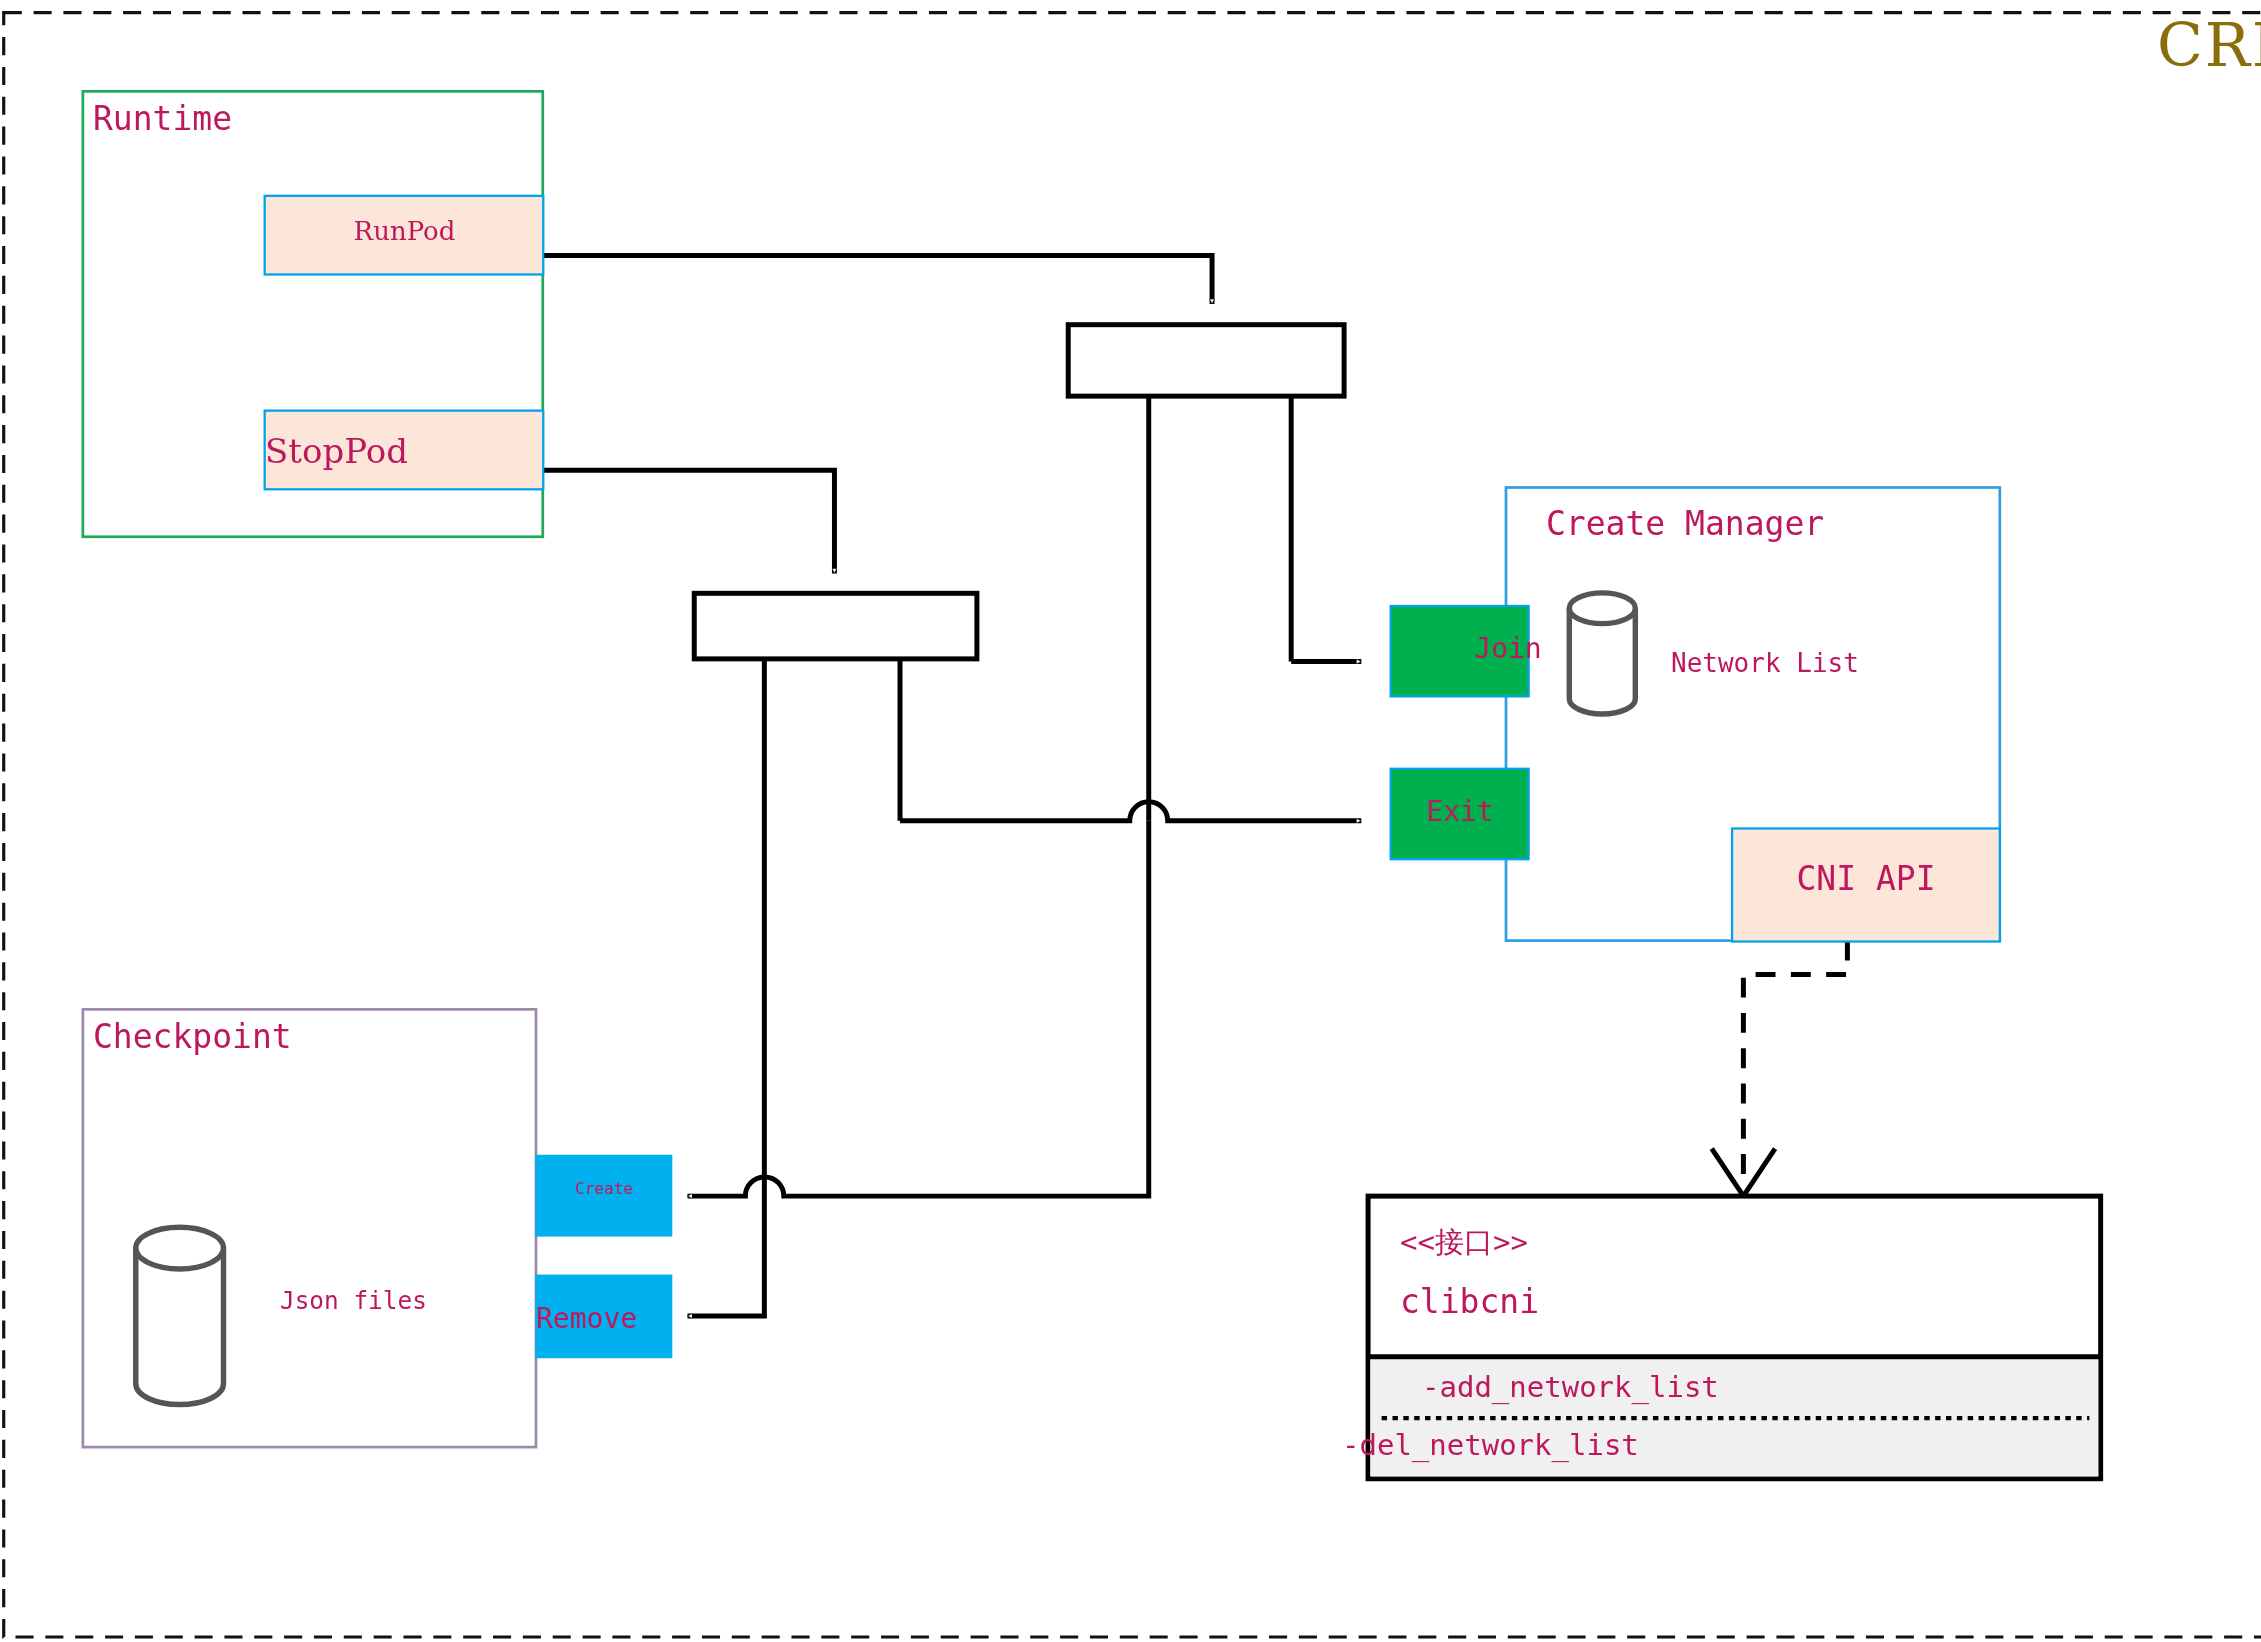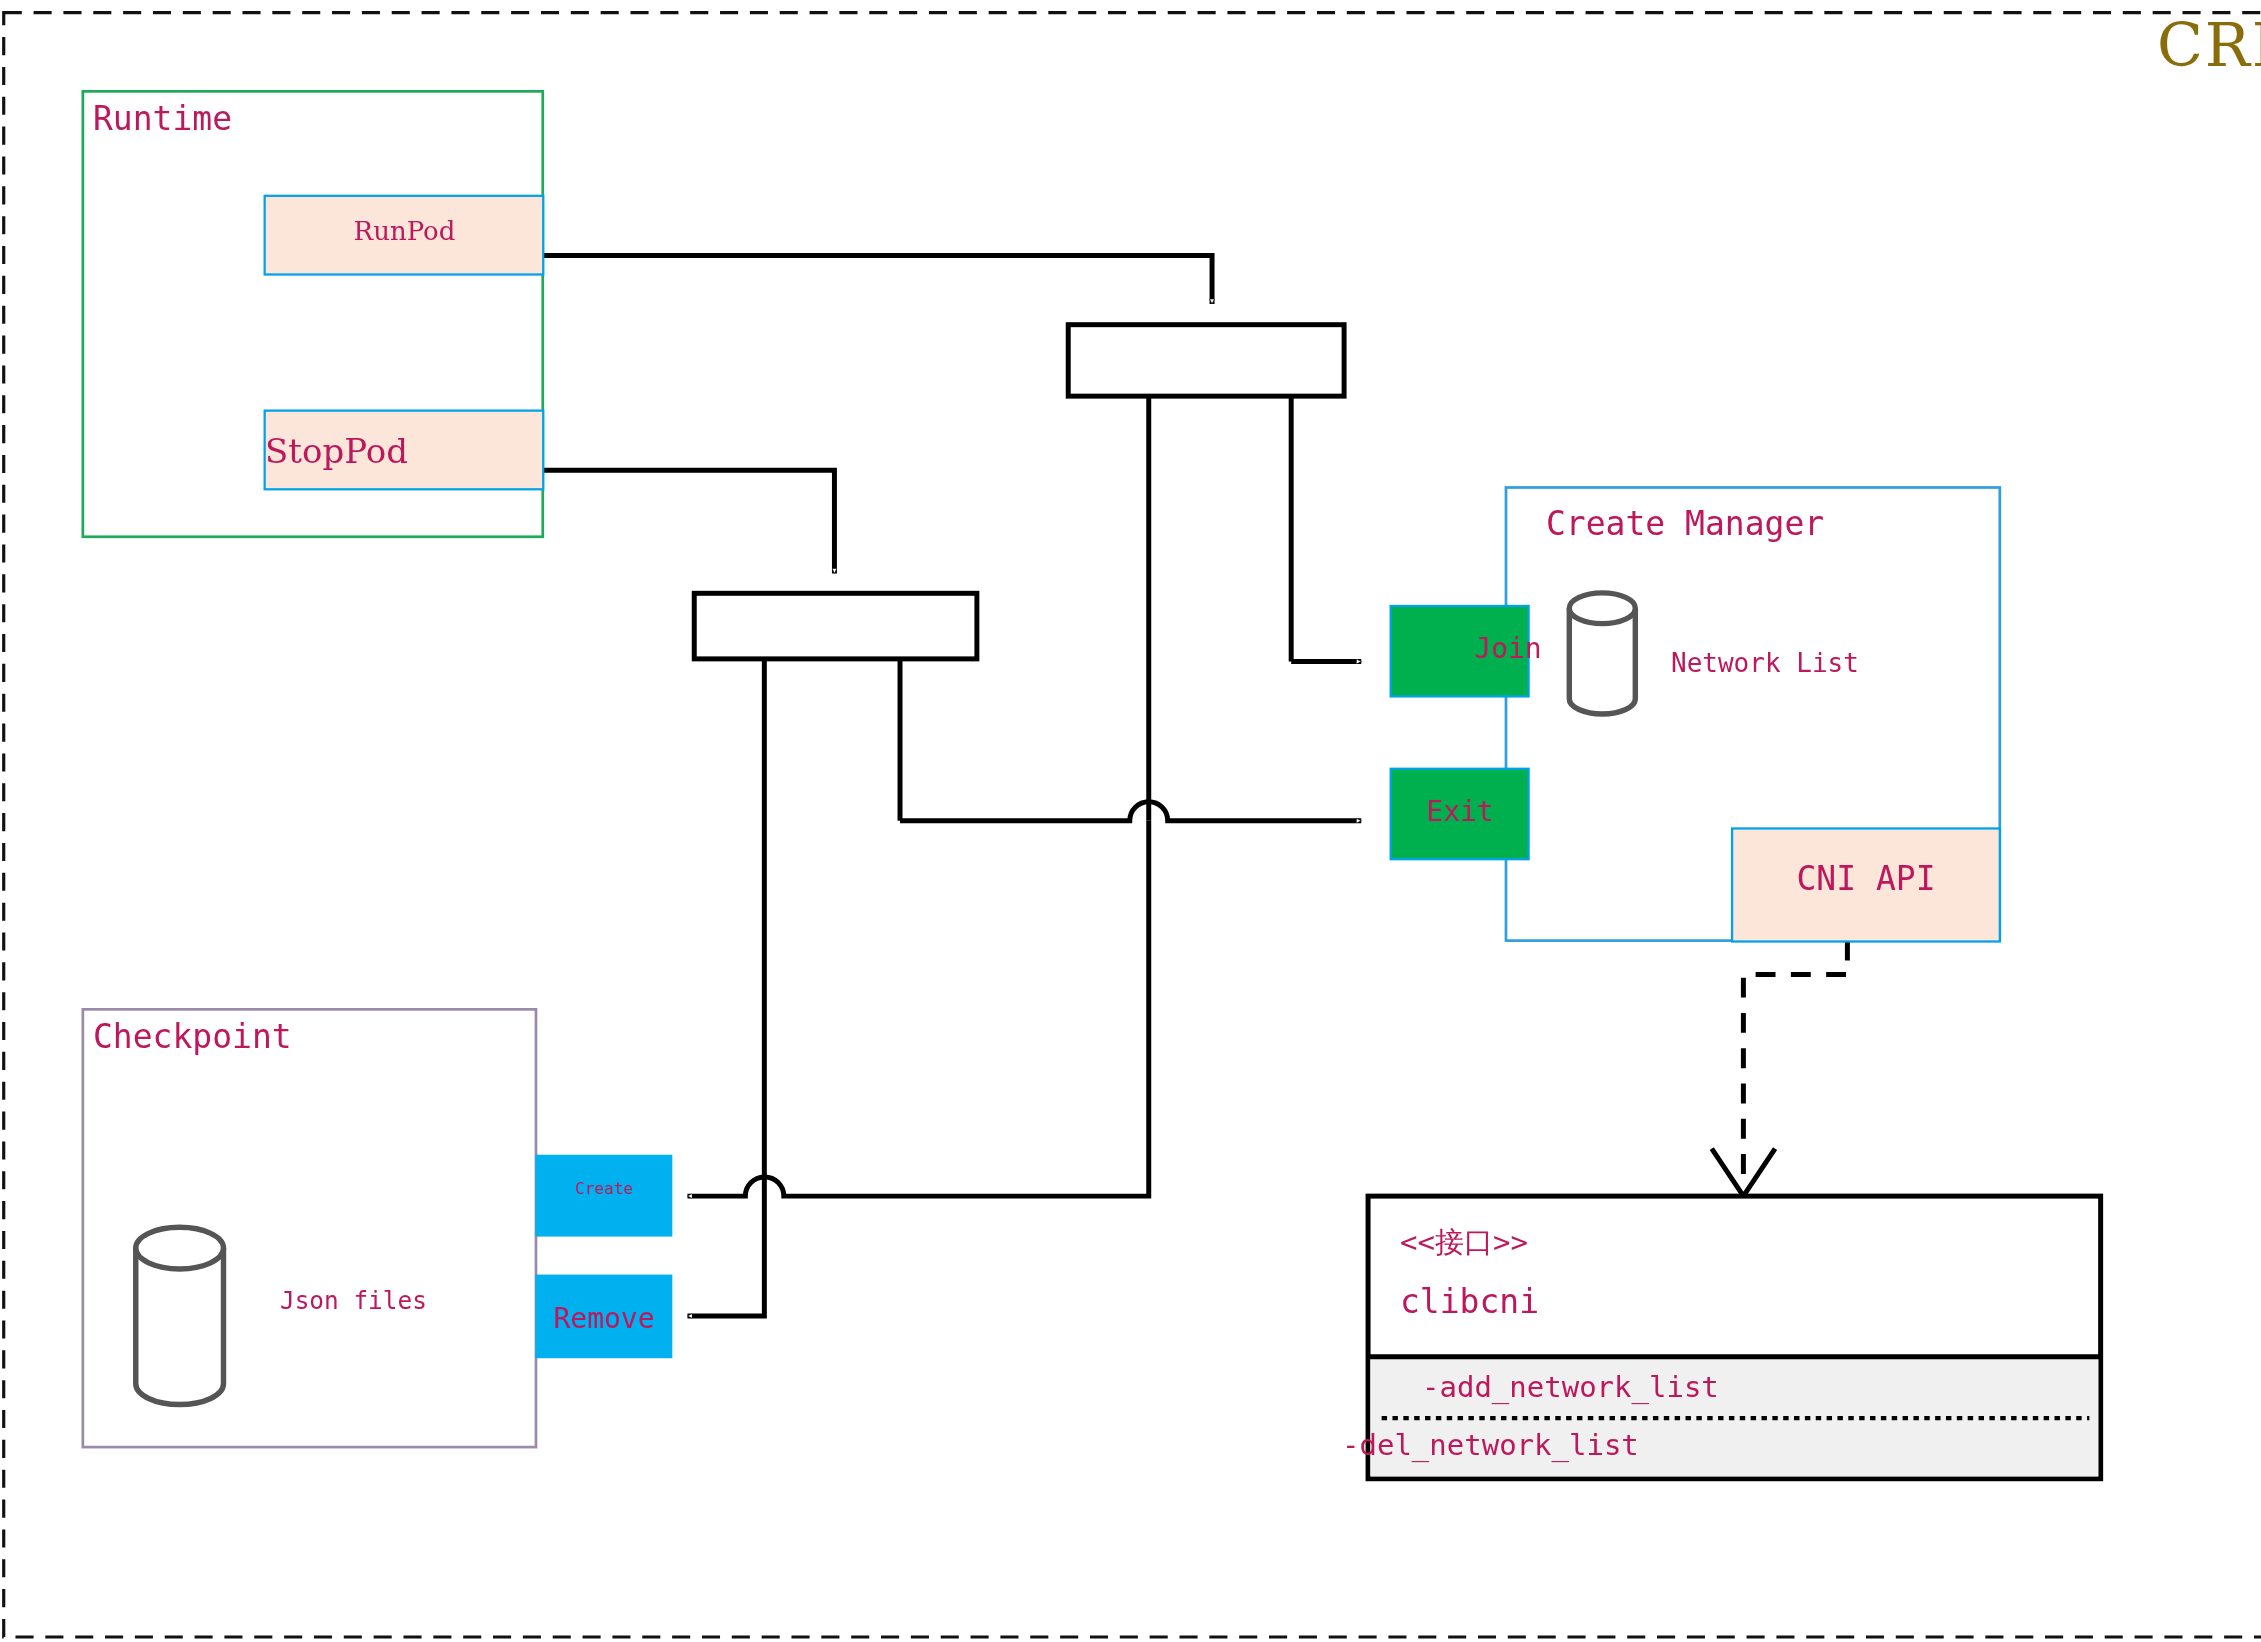--- a/index.html
+++ b/index.html
@@ -100,21 +100,21 @@
   <div class="lbl serif" style="left:265px; top:431px; width:279px; text-align:left; font-size:34px;">StopPod</div>
 
   <div class="lbl mono" style="left:1391px; top:632px; width:154px; text-align:center; font-size:28px;margin-left:40px;">Join</div>
 
   <div class="lbl mono" style="left:1391px; top:795px; width:138px; text-align:center; font-size:28px;">Exit</div>
 
   <div class="lbl mono" style="left:1732px; top:859px; width:268px; text-align:center; font-size:33px;">CNI API</div>
 
   <div class="lbl mono" style="left:536px; top:1179px; width:136px; text-align:center; font-size:16px;">Create</div>
 
-  <div class="lbl mono" style="left:536px; top:1302px; width:136px; text-align:center; font-size:28px;">Remove</div>
+  <div class="lbl mono" style="left:536px; top:1302px; width:136px; text-align:left; font-size:28px;">Remove</div>
 
   <div class="lbl mono" style="left:1400px; top:1223px; font-size:29px;">&lt;&lt;接口&gt;&gt;</div>
 
   <div class="lbl mono" style="left:1400px; top:1282px; font-size:33px;">clibcni</div>
 
   <div class="lbl mono" style="left:1422px; top:1370px; font-size:29px;">-add_network_list</div>
 
   <div class="lbl mono" style="left:1342px; top:1428px; font-size:29px;">-del_network_list</div>
 
 </div>

